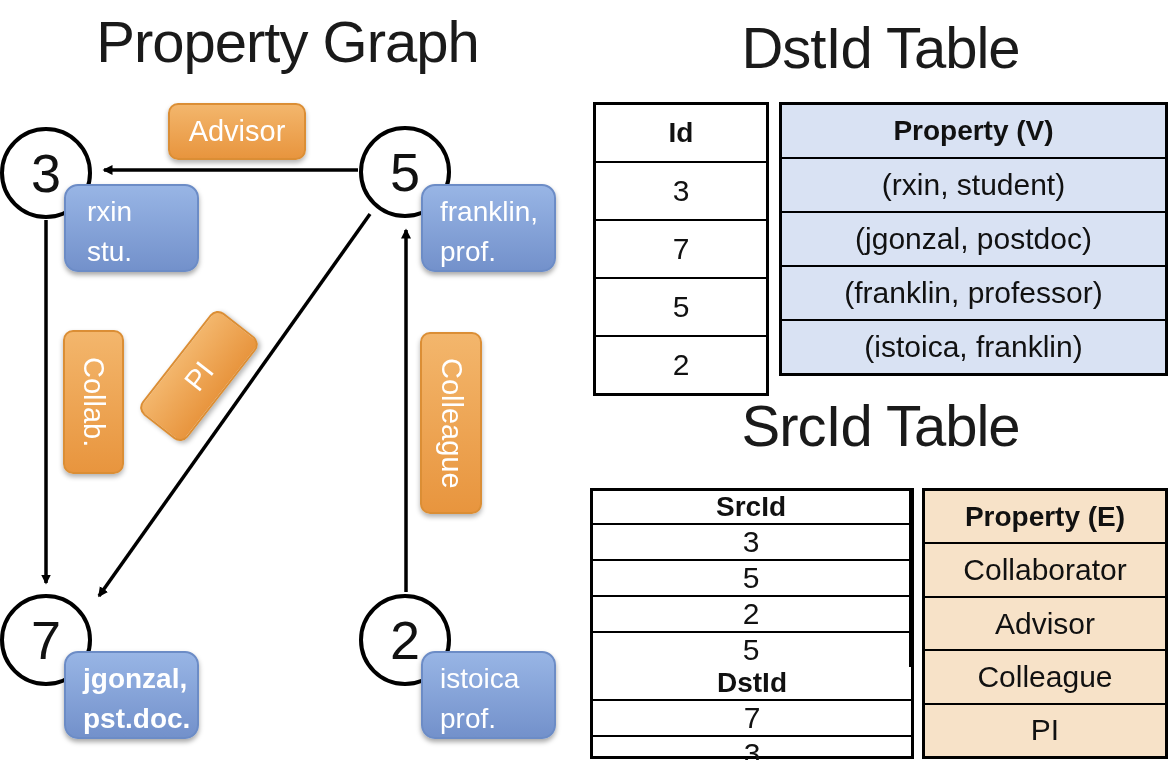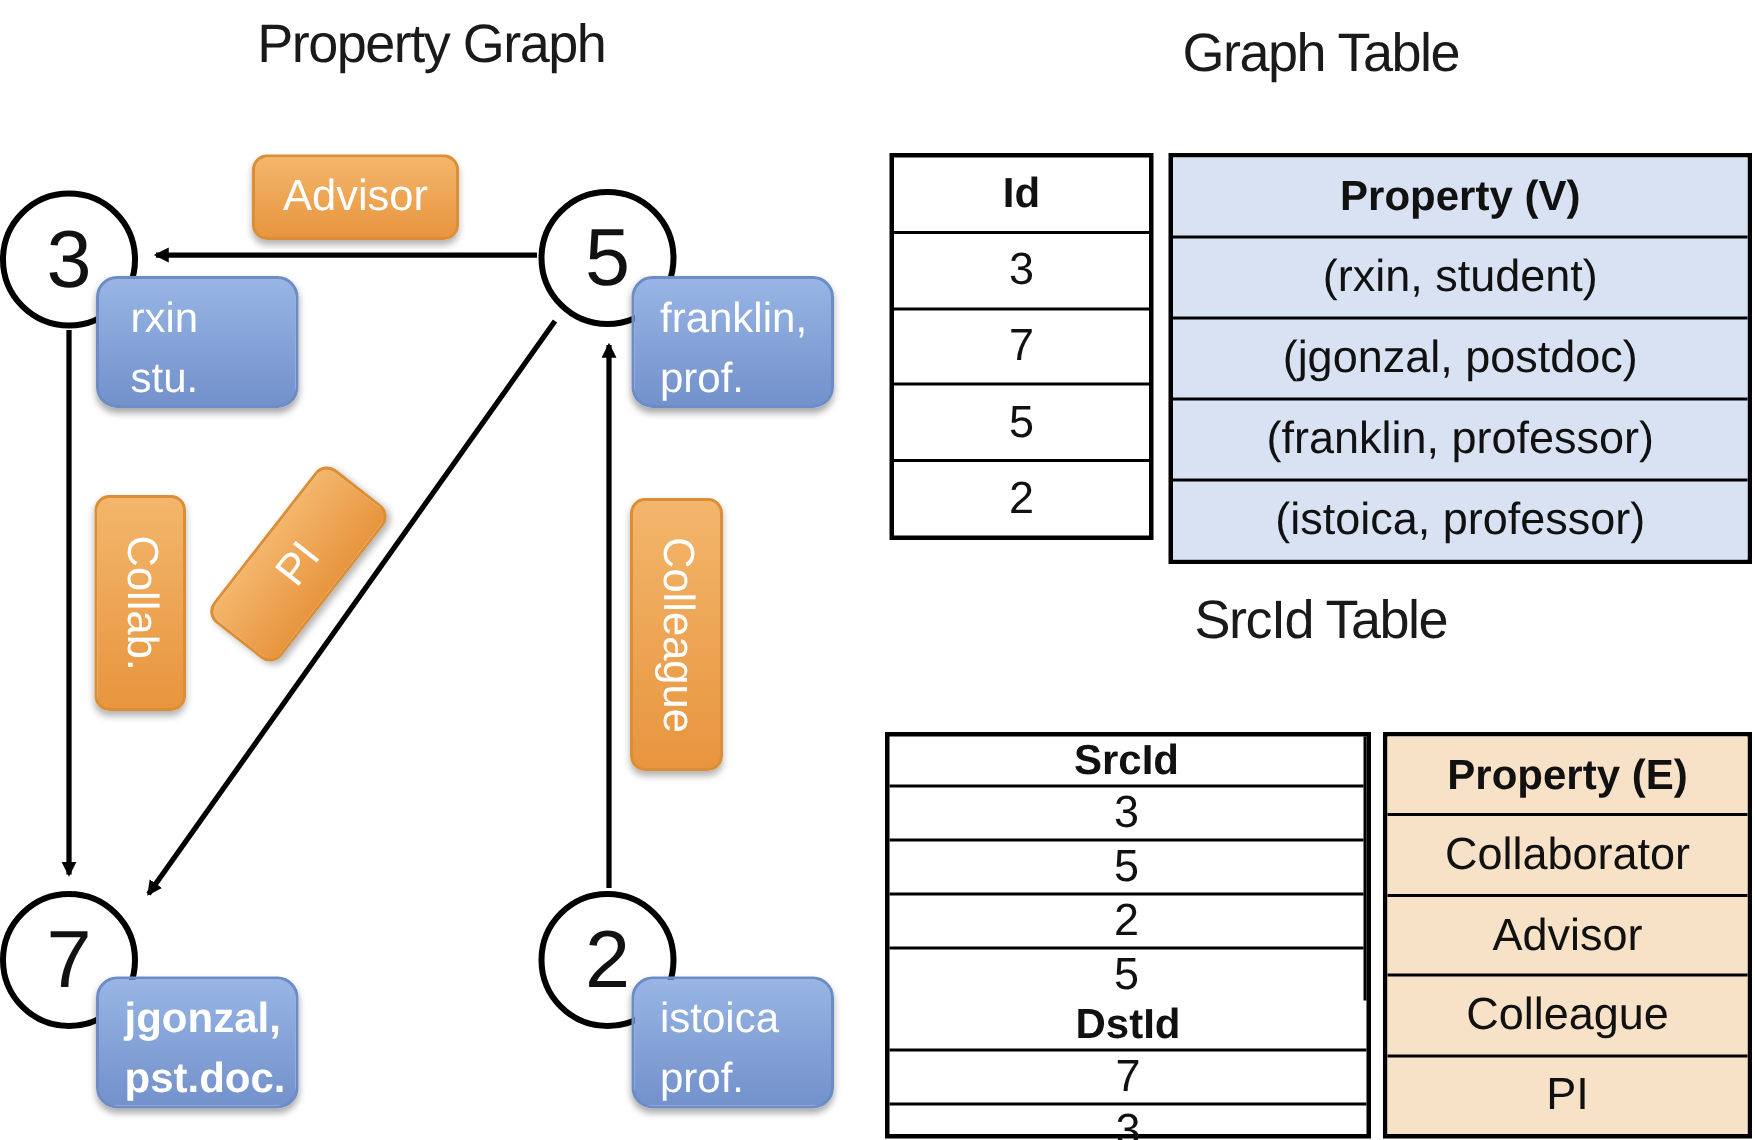--- a/index.html
+++ b/index.html
@@ -5,21 +5,21 @@
   :root{
     --edge-label-top:#F3B66C; --edge-label-bottom:#E8953E; --edge-label-border:#DB8E35;
     --node-prop-top:#98B5E5; --node-prop-bottom:#7391CB; --node-prop-border:#6C8CC6;
     --vertex-col-fill:#D9E2F3; --edge-col-fill:#F7E2C8; --table-border:#000000;
     --ink:#111111;
   }
   html,body{margin:0;padding:0;}
   body{font-family:"Liberation Sans", sans-serif; color:var(--ink); background:#fff;}
   .stage{position:relative;width:1170px;height:760px;overflow:hidden;background:#fff;}
 
-  .big-title{position:absolute;font-size:36px;letter-spacing:-1px;color:#1a1a1a;text-align:center;white-space:nowrap;}
+  .big-title{position:absolute;font-size:58px;letter-spacing:-1px;color:#1a1a1a;text-align:center;white-space:nowrap;}
   #title-graph{left:0;width:575px;top:8px;}
   #title-vertex{left:593px;width:575px;top:14px;}
   #title-edge{left:593px;width:575px;top:392px;}
 
   
   #edges-svg{position:absolute;left:0;top:0;z-index:1;pointer-events:none;}
   .node-circle{position:absolute;width:84px;height:84px;border:4px solid #000;border-radius:50%;
     background:#fff;display:flex;align-items:center;justify-content:center;font-size:54px;z-index:2;}
   #node-3{left:0px;top:127px;} #node-5{left:359px;top:126px;}
   #node-7{left:0px;top:594px;}  #node-2{left:359px;top:594px;}
@@ -42,34 +42,34 @@
 
   
   .tcol{position:absolute;border:3px solid var(--table-border);display:flex;flex-direction:column;box-sizing:border-box;}
   .tcell{flex:1 1 0;display:flex;align-items:center;justify-content:center;font-size:30px;
     border-top:2px solid var(--table-border);white-space:nowrap;}
   .tcell:first-child{border-top:none;}
   .tcell.th{font-weight:bold;font-size:28px;}
   .fill-v .tcell{background:var(--vertex-col-fill);}
   .fill-e .tcell{background:var(--edge-col-fill);}
 
-  #vt-id{left:593px;top:102px;width:176px;height:258px;}
+  #vt-id{left:593px;top:102px;width:176px;height:294px;}
   #vt-prop{left:779px;top:102px;width:389px;height:274px;}
   #et-src{left:590px;top:488px;width:324px;height:271px;flex-direction:column;padding:0;}
   #et-src .subcol{display:flex;flex-direction:column;flex:1 1 0;}
   #et-src .subcol.first{border-right:2px solid var(--table-border);}
   #et-prop{left:922px;top:488px;width:246px;height:271px;}
 </style>
 </head>
 <body>
 
 <div class="stage">
 
   <div class="big-title" id="title-graph">Property Graph</div>
-  <div class="big-title" id="title-vertex">Graph Table</div>
+  <div class="big-title" id="title-vertex">DstId Table</div>
   <div class="big-title" id="title-edge">SrcId Table</div>
 
   <svg id="edges-svg" width="585" height="760" viewBox="0 0 585 760">
     <defs>
       <marker id="arrow" markerWidth="13" markerHeight="13" refX="8.5" refY="5" orient="auto" markerUnits="userSpaceOnUse">
         <path d="M0,0 L10,5 L0,10 z" fill="#000"></path>
       </marker>
     </defs>
     <line x1="358" y1="170" x2="104" y2="170" stroke="#000" stroke-width="3.5" marker-end="url(#arrow)"></line>
     <line x1="46" y1="220" x2="46" y2="583" stroke="#000" stroke-width="3.5" marker-end="url(#arrow)"></line>
@@ -118,21 +118,21 @@
     <div class="tcell">7</div>
     <div class="tcell">5</div>
     <div class="tcell">2</div>
   </div>
 
   <div class="tcol fill-v" id="vt-prop">
     <div class="tcell th">Property (V)</div>
     <div class="tcell">(rxin, student)</div>
     <div class="tcell">(jgonzal, postdoc)</div>
     <div class="tcell">(franklin, professor)</div>
-    <div class="tcell">(istoica, professor)</div>
+    <div class="tcell">(istoica, franklin)</div>
   </div>
 
   <div class="tcol" id="et-src">
     <div class="subcol first">
       <div class="tcell th">SrcId</div>
       <div class="tcell">3</div>
       <div class="tcell">5</div>
       <div class="tcell">2</div>
       <div class="tcell">5</div>
     </div>

